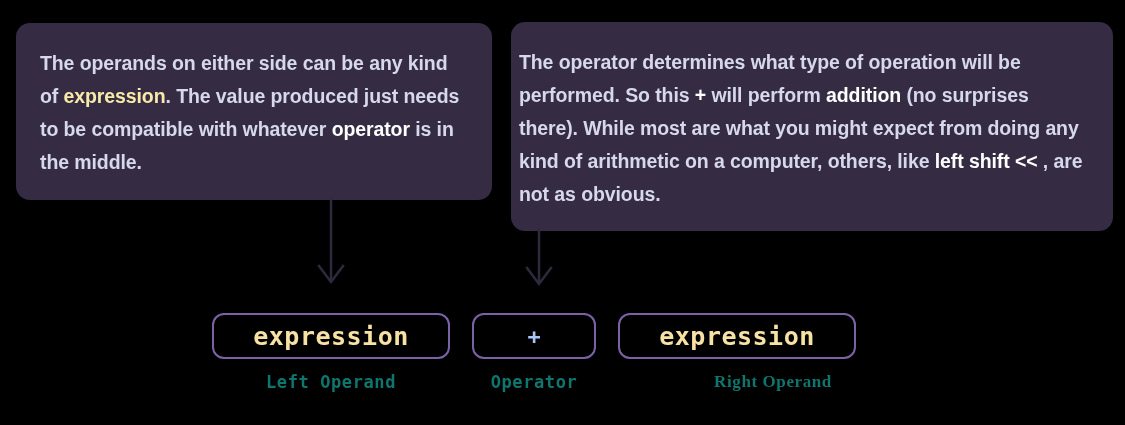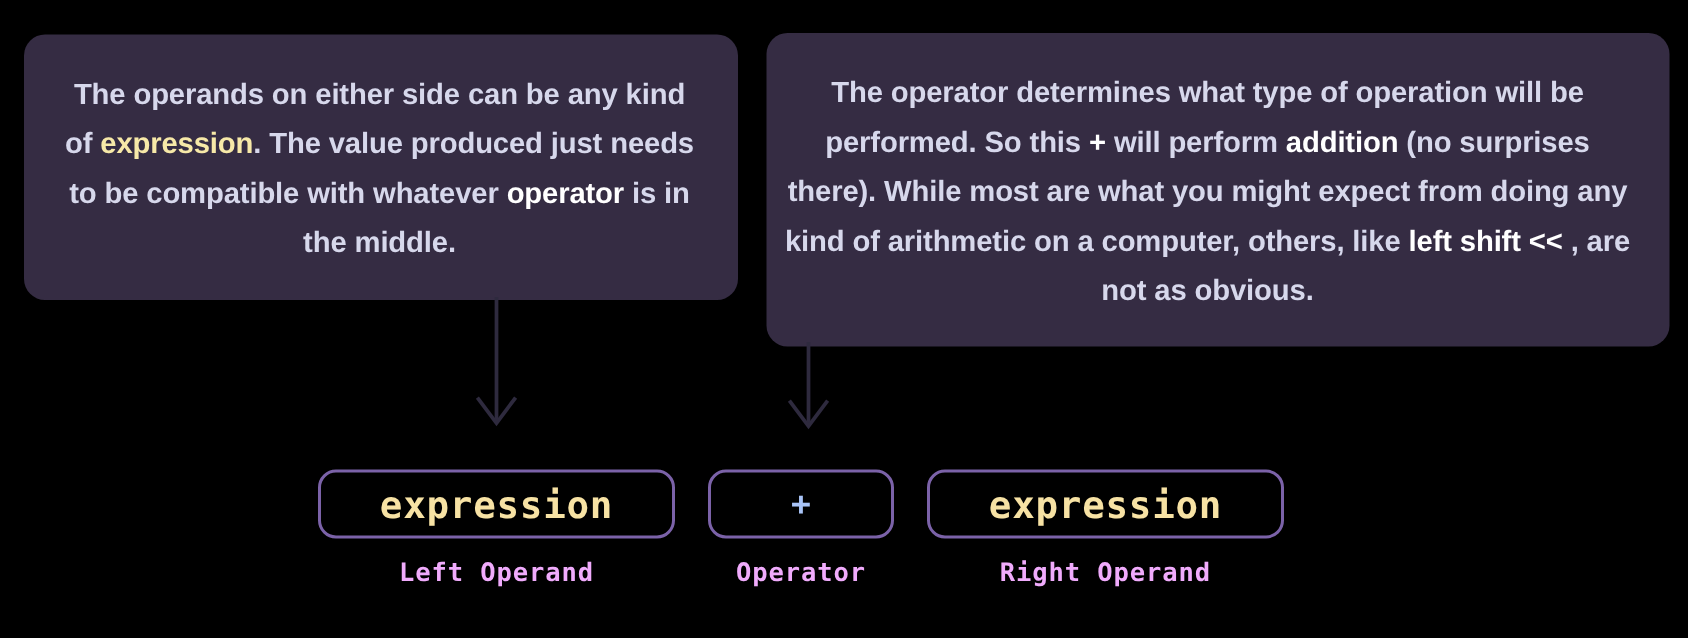--- a/index.html
+++ b/index.html
@@ -17,21 +17,20 @@
     background: #000000;
     overflow: hidden;
   }
 
   
   .card {
     position: absolute;
     background: #352C43;
     border-radius: 14px;
     box-sizing: border-box;
-    text-align: center;
   }
   .card-text {
     color: #D7D8EC;
     font-size: 19.5px;
     line-height: 33px;
     font-weight: 700;
     letter-spacing: -0.1px;
   }
   #card-left {
     left: 16px;
@@ -79,33 +78,33 @@
     font-family: "DejaVu Sans Mono", monospace;
     font-size: 22px;
     font-weight: 700;
     color: #A9C4F7;
   }
   .token-label {
     position: absolute;
     font-family: "DejaVu Sans Mono", monospace;
     font-size: 17px;
     font-weight: 700;
-    color: #f0abfc;
+    color: #0f766e;
     letter-spacing: 0.6px;
     text-align: center;
     white-space: nowrap;
   }
 
   #box-left   { left: 212px; top: 313px; width: 238px; height: 46px; }
   #box-op     { left: 472px; top: 313px; width: 124px; height: 46px; }
   #box-right  { left: 618px; top: 313px; width: 238px; height: 46px; }
 
   #label-left  { left: 212px; top: 372px; width: 238px; }
   #label-op    { left: 472px; top: 372px; width: 124px; }
-  #label-right { left: 618px; top: 372px; width: 238px; }
+  #label-right { left: 654px; top: 372px; width: 238px; font-family: Liberation Serif, serif; }
 </style>
 </head>
 <body>
 
 <div id="stage">
 
   <div class="card" id="card-left">
     <div class="card-text">
       <span>The operands on either side can be any kind of </span><span class="hl-yellow">expression</span><span>. The value produced just needs to be compatible with whatever </span><span class="hl-bold">operator</span><span> is in the middle.</span>
     </div>

